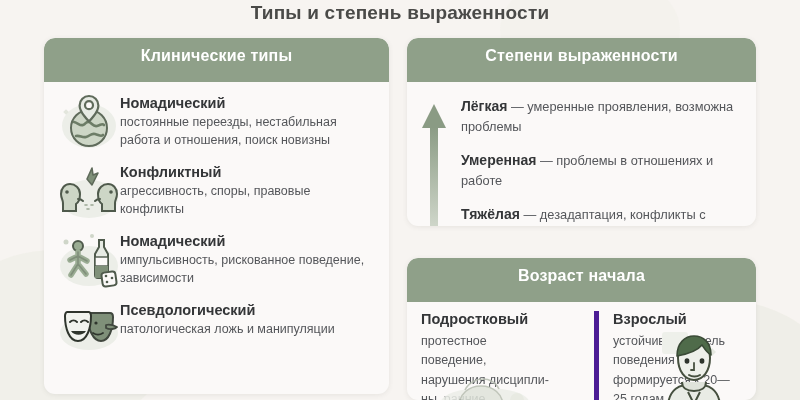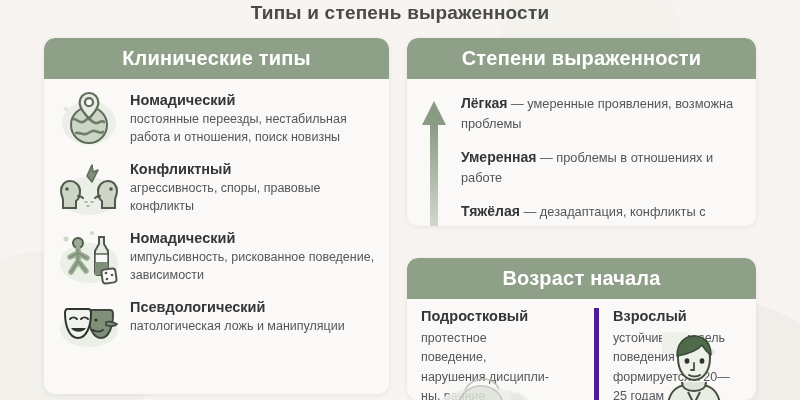--- a/index.html
+++ b/index.html
@@ -19,28 +19,28 @@
     position:absolute;left:0;right:0;top:2px;text-align:center;
     font-size:19px;font-weight:700;color:#4a4a48;letter-spacing:.2px;
   }
 
   .card{
     position:absolute;background:#fbf9f8;border-radius:11px;
     box-shadow:0 1px 5px rgba(90,90,80,.10);overflow:hidden;
   }
   .card-header{
     background:#8fa089;color:#ffffff;text-align:center;
-    font-size:20px;font-weight:700;letter-spacing:.2px;
-    padding:9px 0 9px 0;border-radius:11px 11px 0 0;
+    font-size:16px;font-weight:700;letter-spacing:.2px;
+    padding:9px 0 17px 0;border-radius:11px 11px 0 0;
   }
   .card-body{padding:10px 14px 8px 14px;}
 
   
   #card-types{left:44px;top:38px;width:345px;height:356px;}
-  .type-row{display:flex;align-items:flex-start;gap:10px;margin-bottom:7px;}
+  .type-row{display:flex;align-items:flex-start;margin-bottom:7px;}
   .type-icon{flex:0 0 62px;height:62px;position:relative;}
   .type-icon svg{display:block;width:62px;height:62px;}
   .type-text{flex:1 1 auto;padding-top:2px;}
   .type-name{font-size:14.5px;font-weight:700;color:#343638;line-height:1.25;}
   .type-desc{font-size:12.5px;color:#54565a;line-height:1.45;margin-top:1px;}
 
   
   #card-severity{left:407px;top:38px;width:349px;height:188px;}
   .sev-wrap{display:flex;gap:14px;padding-top:4px;}
   .sev-arrow{flex:0 0 26px;padding-top:6px;}

